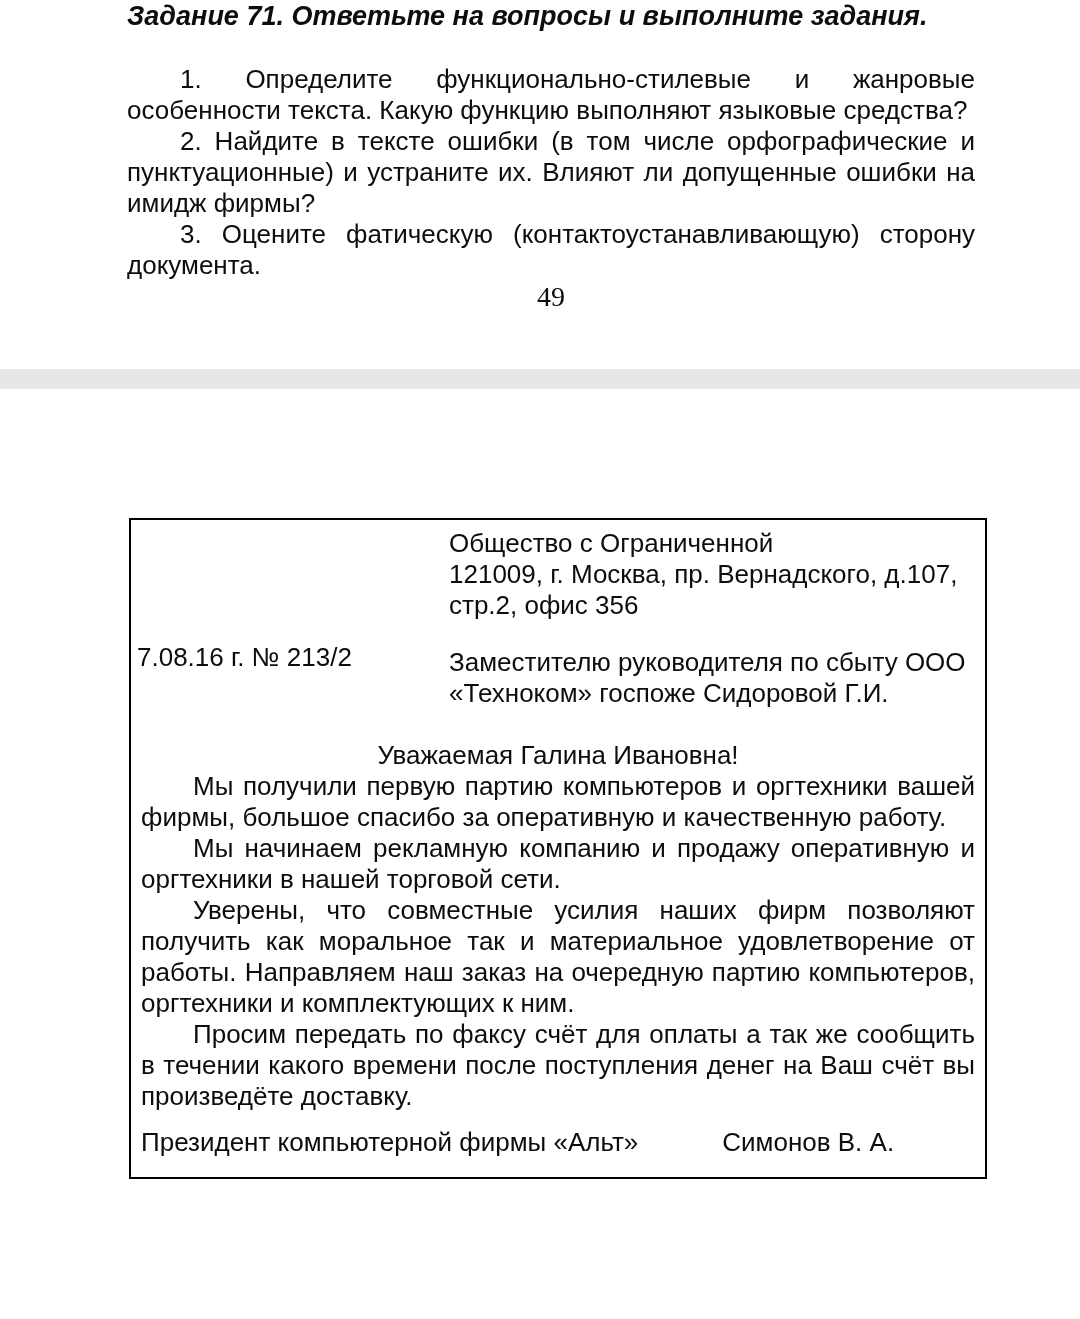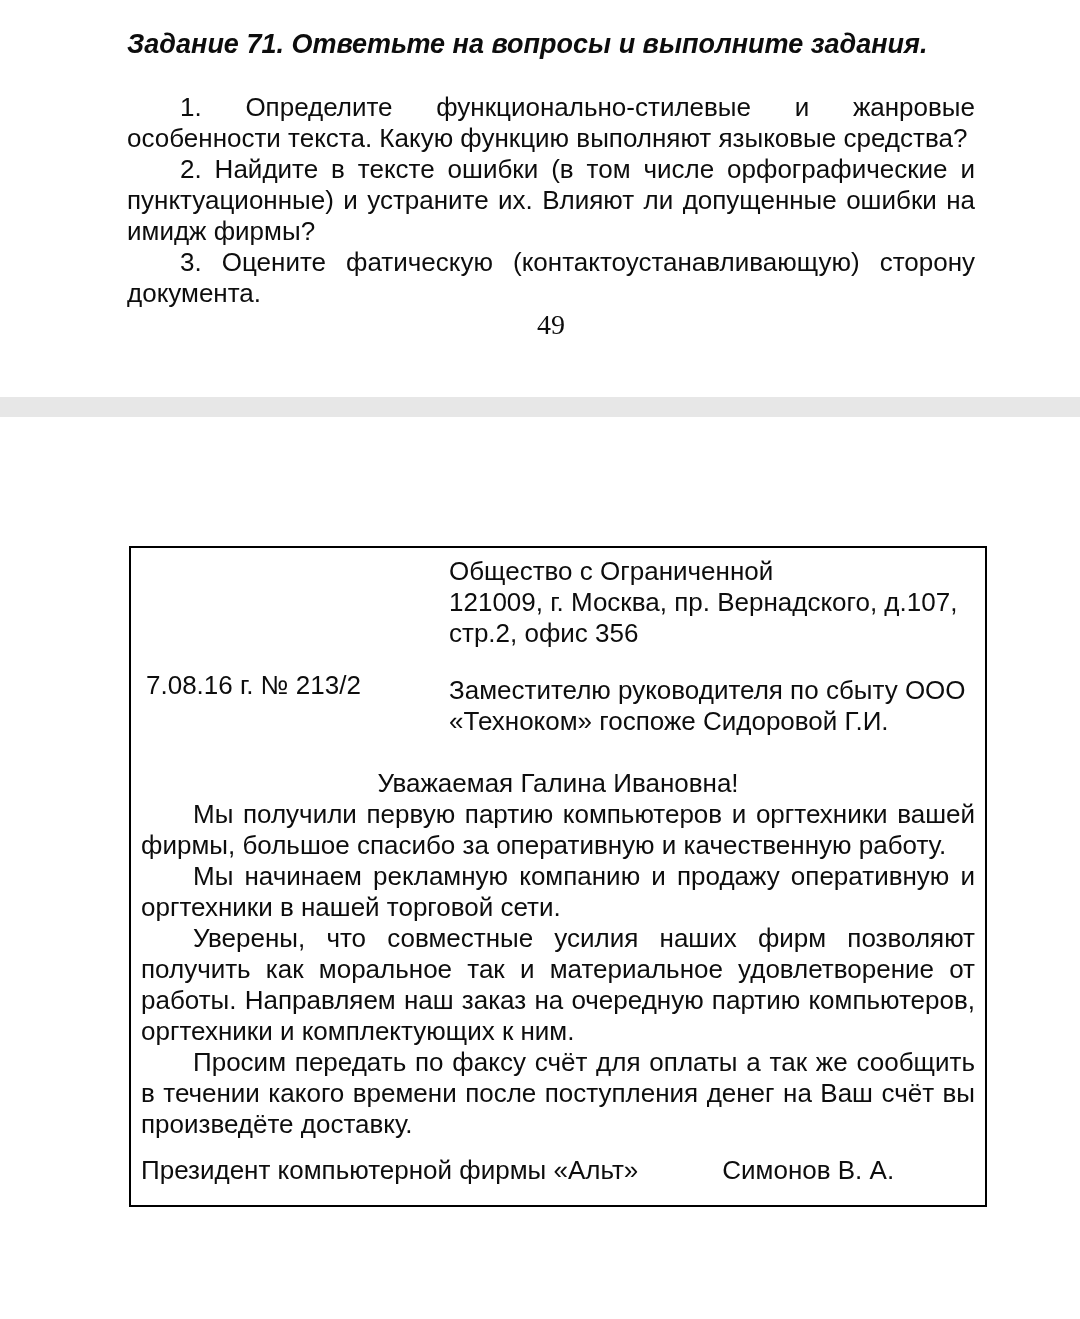--- a/index.html
+++ b/index.html
@@ -14,21 +14,21 @@
   }
   .page {
     position: relative;
     width: 1080px;
   }
   .content-col {
     margin-left: 127px;
     width: 848px;
   }
   .task-heading {
-    padding-top: 28px;
+    padding-top: 0;
     font-size: 27px;
     line-height: 32px;
     font-weight: bold;
     font-style: italic;
     letter-spacing: 0px;
   }
   .task-item {
     margin: 0;
     font-size: 26px;
     line-height: 31px;
@@ -65,21 +65,21 @@
   }
   .company-block {
     margin-left: 308px;
     width: 520px;
   }
   .company-line {
     white-space: nowrap;
   }
   .letter-date {
     position: absolute;
-    left: 15px;
+    left: 6px;
     top: 122px;
     white-space: nowrap;
   }
   .addressee-block {
     margin-top: 26px;
     margin-left: 308px;
     width: 520px;
   }
   .addressee-line {
     white-space: nowrap;

